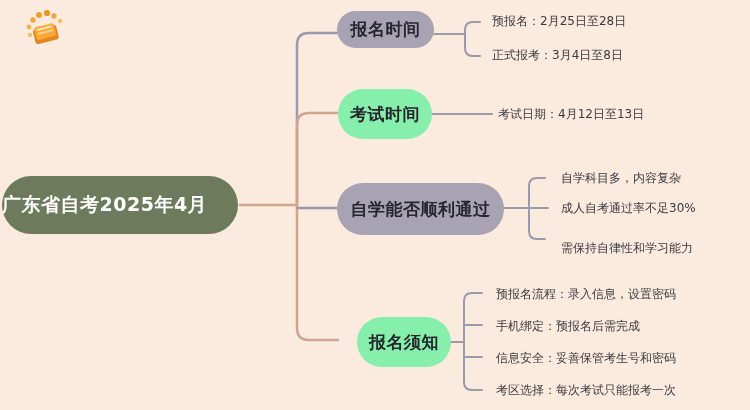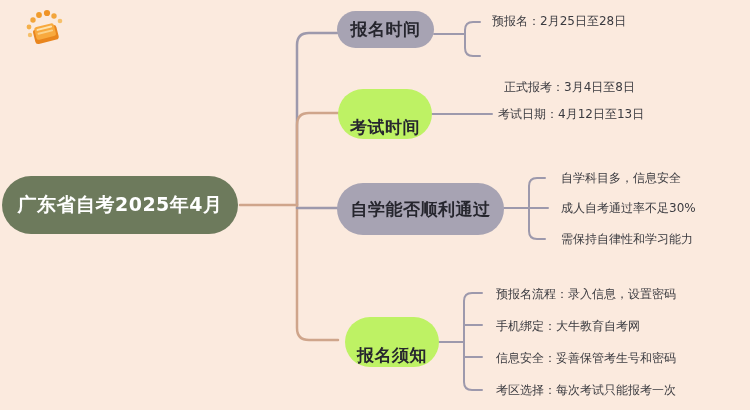--- a/index.html
+++ b/index.html
@@ -12,34 +12,34 @@
   .abs{position:absolute;}
   
   .logo{left:24px;top:8px;display:flex;align-items:center;gap:6px;}
   .logo-text{display:flex;flex-direction:column;line-height:1.25;}
   .logo-title{font-size:13px;font-weight:bold;color:#4d4d4d;letter-spacing:1px;}
   .logo-url{font-size:8px;color:#a9a39c;margin-top:2px;}
   
   .central-node{
     left:2px;top:176px;width:236px;height:58px;border-radius:30px;
     background:#6d7a5c;color:#ffffff;font-size:19px;font-weight:bold;
-    display:flex;align-items:center;justify-content:center;letter-spacing:0.5px;
+    display:flex;align-items:center;justify-content:flex-start;letter-spacing:0.5px;
   }
   
   .pill{
     display:flex;align-items:center;justify-content:center;
     font-weight:bold;font-size:17px;color:#26262e;border-radius:26px;
     letter-spacing:0.5px;
   }
   .pill.lavender{background:#a7a3b3;}
-  .pill.salmon{background:#bef264;align-items:flex-end;}
+  .pill.salmon{background:#86efac;}
   .pill-b1{left:337px;top:11px;width:97px;height:37px;}
   .pill-b2{left:338px;top:89px;width:94px;height:50px;}
   .pill-b3{left:337px;top:183px;width:167px;height:52px;justify-content:center;}
-  .pill-b4{left:345px;top:317px;width:94px;height:50px;}
+  .pill-b4{left:357px;top:317px;width:94px;height:50px;}
   
   .item{
     font-size:12px;color:#3b3b40;line-height:22px;white-space:nowrap;
   }
   svg.lines{left:0;top:0;}
 </style>
 </head>
 <body>
 
 <svg class="abs lines" width="750" height="410" viewBox="0 0 750 410" fill="none">
@@ -84,33 +84,33 @@
 </div>
 
 <div class="abs central-node">
   <span>广东省自考2025年4月</span>
 </div>
 
 <div class="abs pill lavender pill-b1">
   <span>报名时间</span>
 </div>
 <div class="abs item" style="left:492px;top:10px;">预报名：2月25日至28日</div>
-<div class="abs item" style="left:504px;top:44px;margin-top:32px;">正式报考：3月4日至8日</div>
+<div class="abs item" style="left:492px;top:44px;">正式报考：3月4日至8日</div>
 
 <div class="abs pill salmon pill-b2">
   <span>考试时间</span>
 </div>
 <div class="abs item" style="left:498px;top:103px;">考试日期：4月12日至13日</div>
 
 <div class="abs pill lavender pill-b3">
   <span>自学能否顺利通过</span>
 </div>
-<div class="abs item" style="left:561px;top:167px;">自学科目多，信息安全</div>
+<div class="abs item" style="left:561px;top:167px;">自学科目多，内容复杂</div>
 <div class="abs item" style="left:561px;top:197px;text-align:right;">成人自考通过率不足30%</div>
-<div class="abs item" style="left:561px;top:228px;">需保持自律性和学习能力</div>
+<div class="abs item" style="left:561px;top:237px;">需保持自律性和学习能力</div>
 
 <div class="abs pill salmon pill-b4">
   <span>报名须知</span>
 </div>
 <div class="abs item" style="left:496px;top:283px;">预报名流程：录入信息，设置密码</div>
-<div class="abs item" style="left:496px;top:315px;">手机绑定：大牛教育自考网</div>
+<div class="abs item" style="left:496px;top:315px;">手机绑定：预报名后需完成</div>
 <div class="abs item" style="left:496px;top:347px;text-align:center;">信息安全：妥善保管考生号和密码</div>
 <div class="abs item" style="left:496px;top:379px;">考区选择：每次考试只能报考一次</div>
 
 </body></html>

